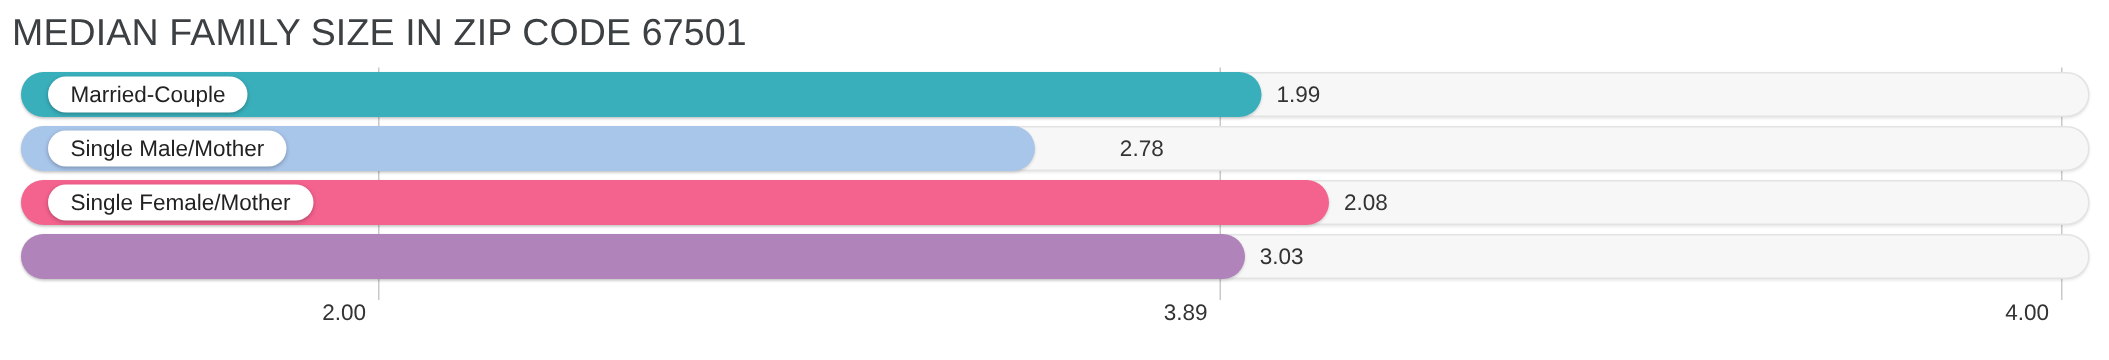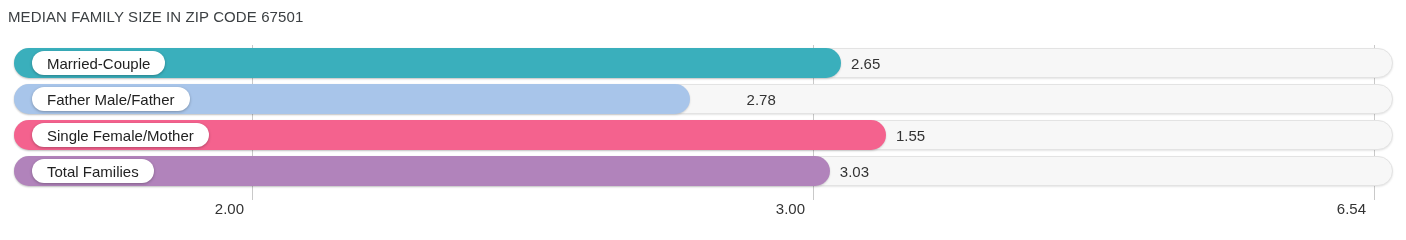--- a/index.html
+++ b/index.html
@@ -18,21 +18,21 @@
     position: relative;
     width: 1406px;
     height: 233px;
   }
 
   
   .chart-title {
     position: absolute;
     left: 8px;
     top: 8px;
-    font-size: 15px;
+    font-size: 25px;
     font-weight: 400;
     color: #3c4043;
     letter-spacing: 0.1px;
     white-space: nowrap;
   }
   .chart-source {
     position: absolute;
     right: 10px;
     top: 12px;
     font-size: 15.5px;
@@ -160,42 +160,41 @@
     <div class="gridlines" id="gridlines">
         <div class="gridline" style="left: 252px;"></div>
         <div class="gridline" style="left: 813px;"></div>
         <div class="gridline" style="left: 1374px;"></div>
       </div>
     <div class="rows" id="rows">
         <div class="bar-row" style="top: 3px;">
           <div class="bar-track"></div>
           <div class="bar-fill" style="width: 827.05px; background: rgb(58, 175, 188);"></div>
           <div class="bar-label-pill">Married-Couple</div>
-          <div class="bar-value" style="left: 851.05px;">2.65</div>
+          <div class="bar-value" style="left: 851.05px;">1.99</div>
         </div>
         <div class="bar-row" style="top: 39px;">
           <div class="bar-track"></div>
           <div class="bar-fill" style="width: 675.58px; background: rgb(168, 197, 234);"></div>
-          <div class="bar-label-pill">Father Male/Father</div>
+          <div class="bar-label-pill">Single Male/Mother</div>
           <div class="bar-value" style="left: 699.58px; margin-left: 47px;">2.78</div>
         </div>
         <div class="bar-row" style="top: 75px;">
           <div class="bar-track"></div>
           <div class="bar-fill" style="width: 871.93px; background: rgb(244, 98, 142);"></div>
           <div class="bar-label-pill">Single Female/Mother</div>
-          <div class="bar-value" style="left: 895.93px;">1.55</div>
+          <div class="bar-value" style="left: 895.93px;">2.08</div>
         </div>
         <div class="bar-row" style="top: 111px;">
           <div class="bar-track"></div>
           <div class="bar-fill" style="width: 815.83px; background: rgb(177, 131, 187);"></div>
-          <div class="bar-label-pill">Total Families</div>
           <div class="bar-value" style="left: 839.83px; text-align: right;">3.03</div>
         </div>
       </div>
   </div>
 
   <div class="axis" id="axis">
       <div class="axis-tick" style="left: 252px;">2.00</div>
-      <div class="axis-tick" style="left: 813px;">3.00</div>
-      <div class="axis-tick" style="left: 1374px;">6.54</div>
+      <div class="axis-tick" style="left: 813px;">3.89</div>
+      <div class="axis-tick" style="left: 1374px;">4.00</div>
     </div>
 
 </div>
 
 </body></html>

